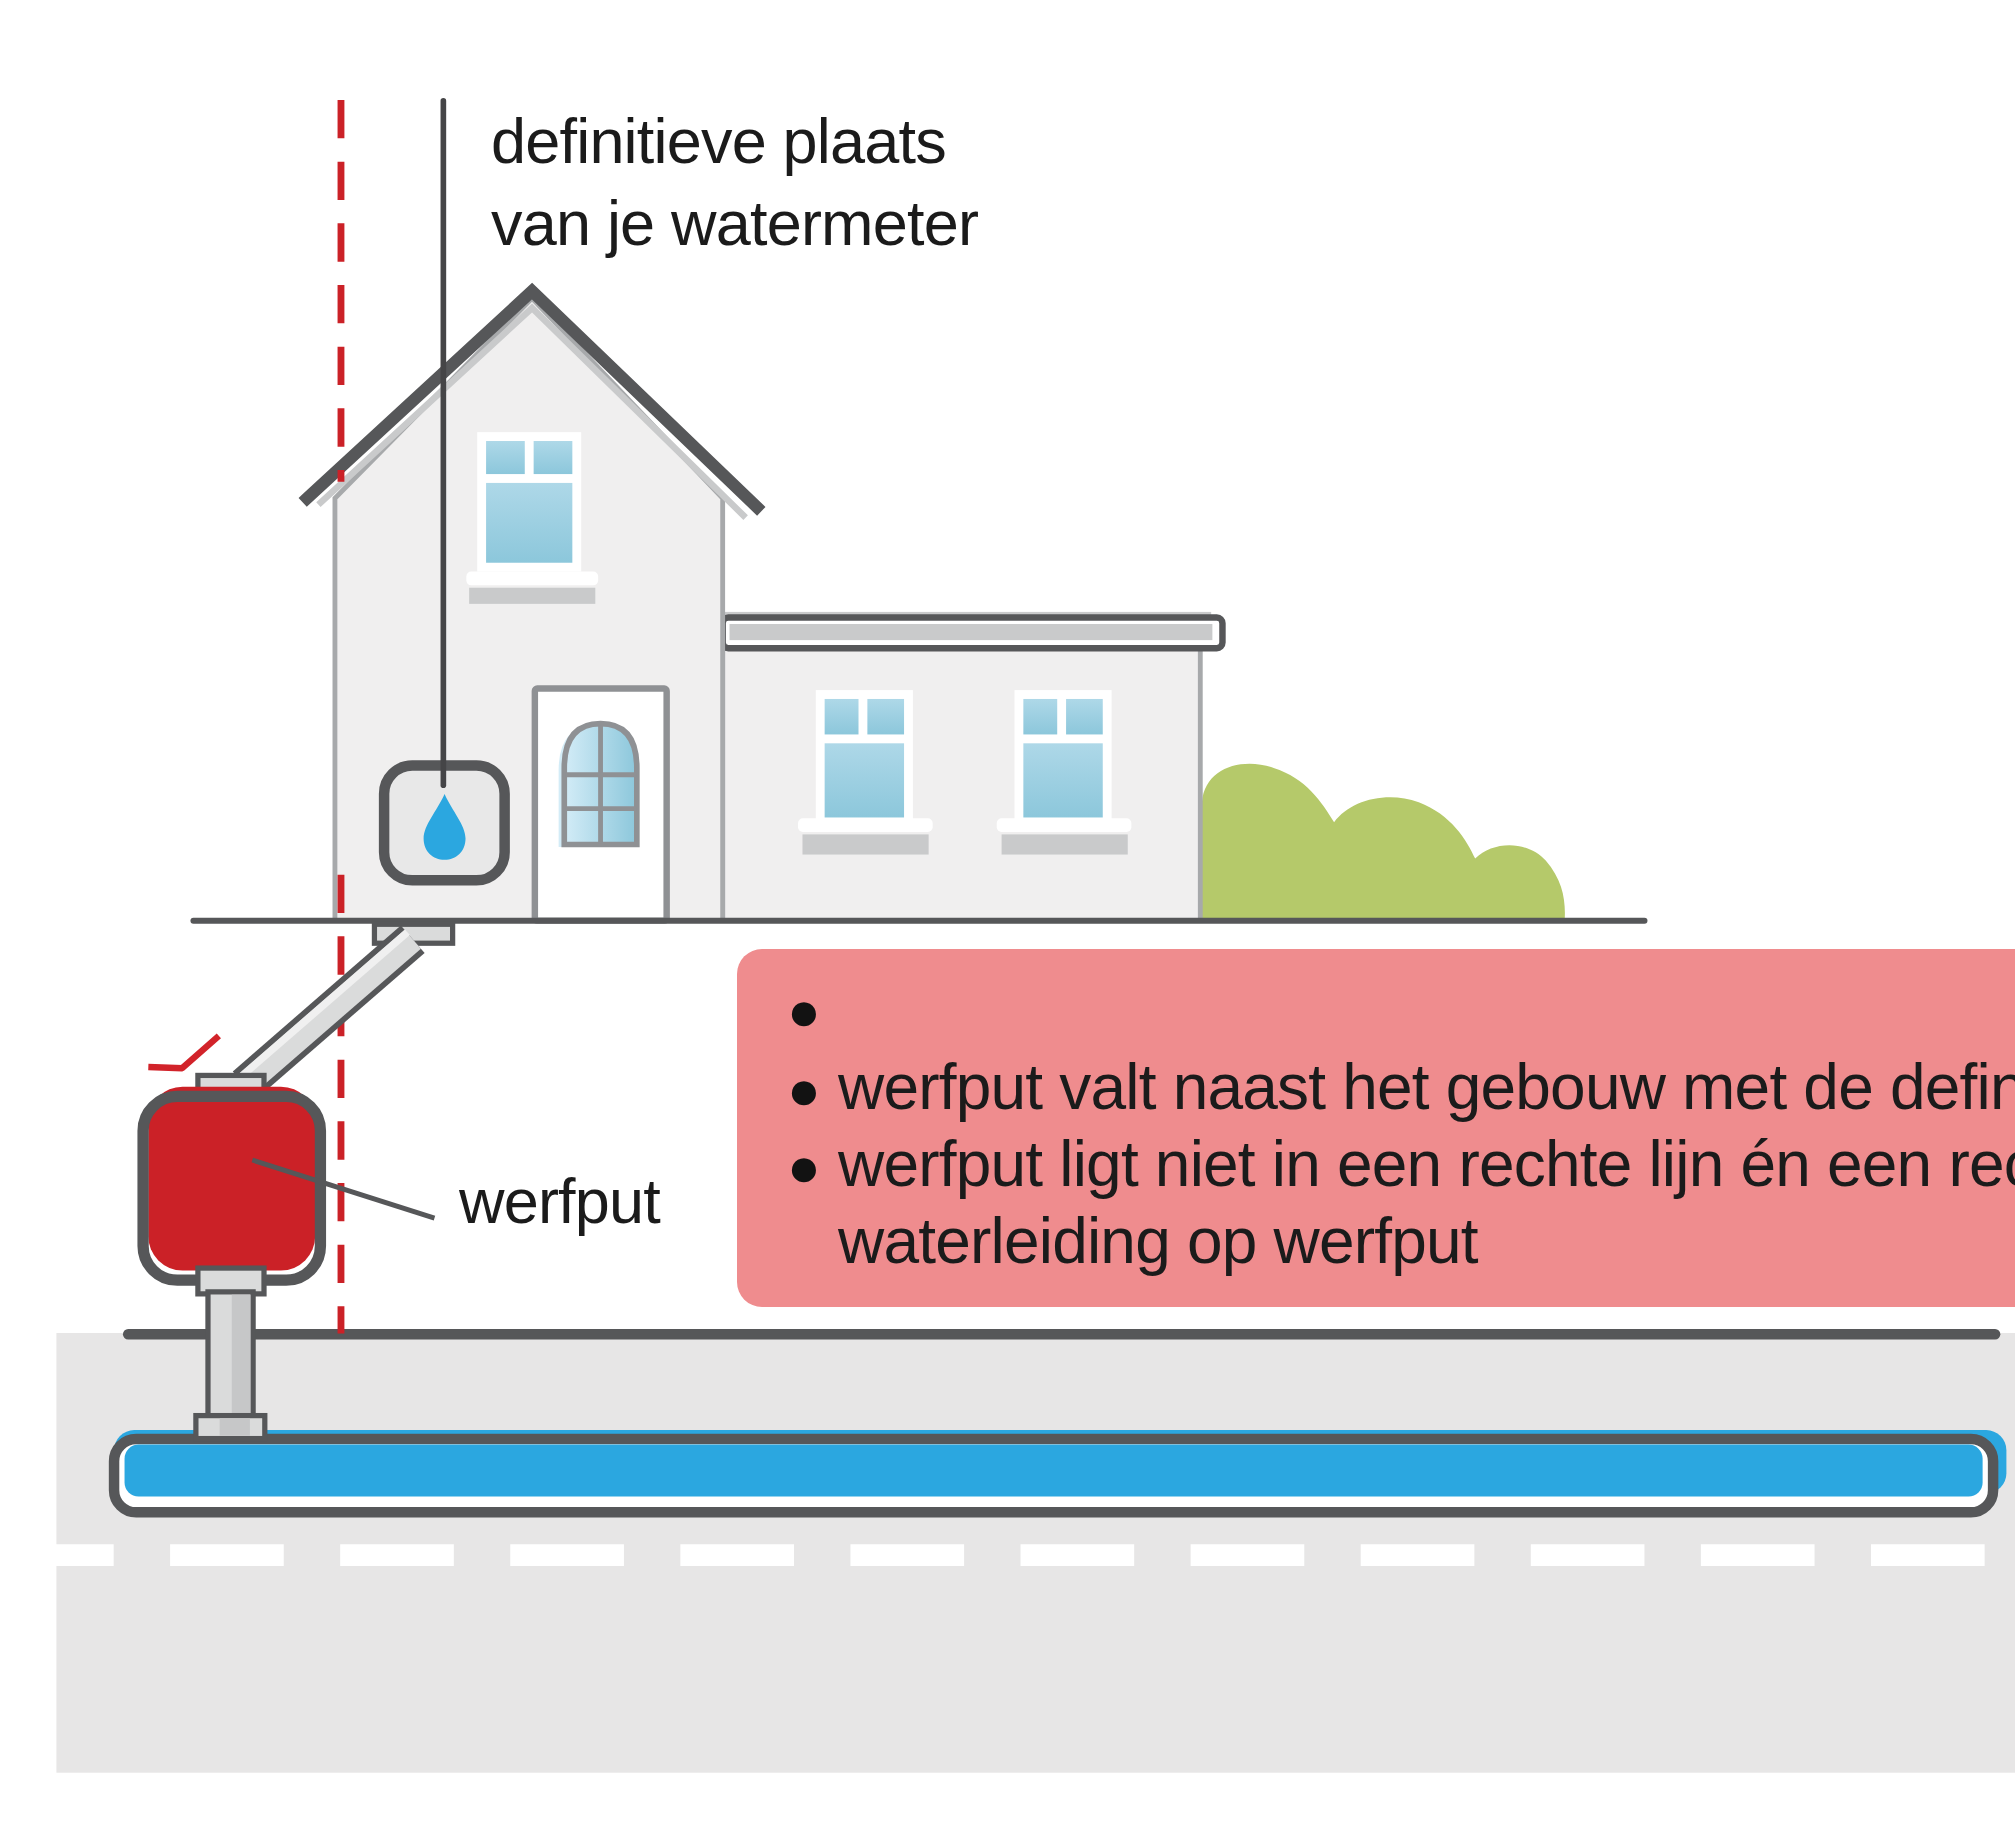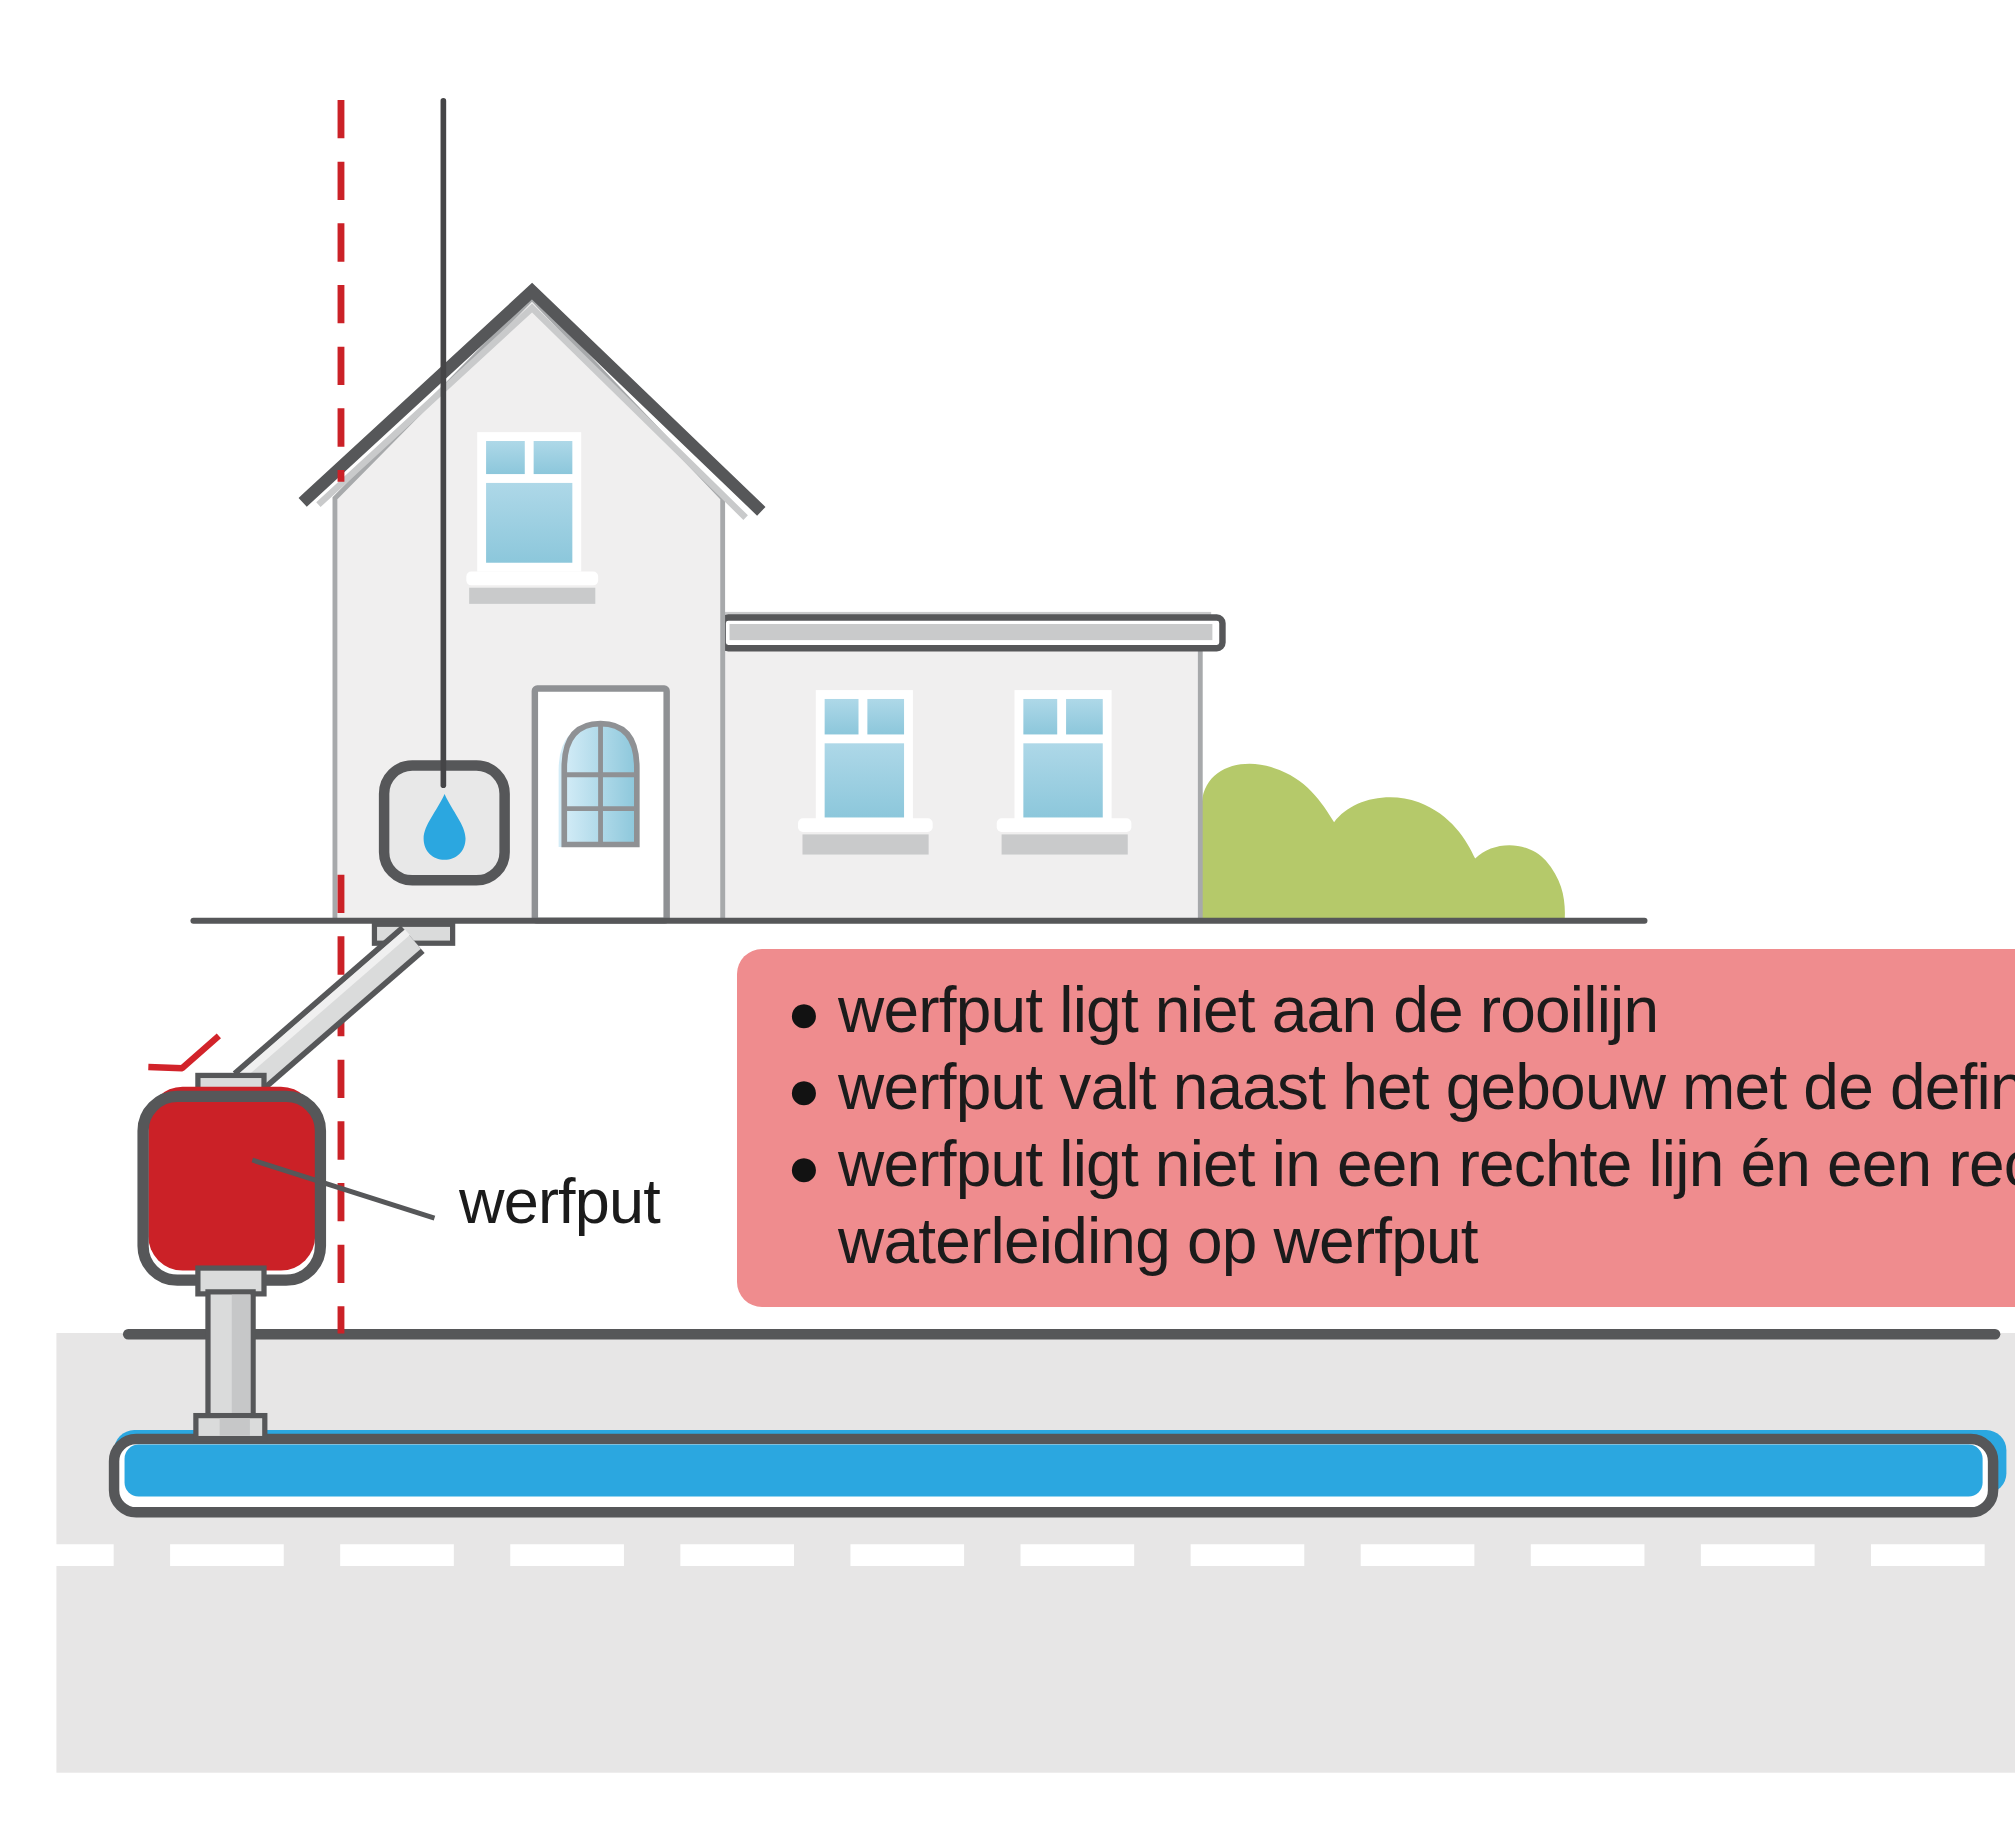--- a/index.html
+++ b/index.html
@@ -179,25 +179,28 @@
 
     <line x1="626" y1="2878" x2="1078" y2="3022" class="sk-outline" stroke-width="12"></line>
 
     <g>
       <circle cx="6260" cy="646" r="392" class="f-white sk-black" stroke-width="34"></circle>
       <line x1="6082" y1="468" x2="6438" y2="824" class="sk-redbright" stroke-width="96"></line>
       <line x1="6438" y1="468" x2="6082" y2="824" class="sk-redbright" stroke-width="96"></line>
     </g>
   </svg>
 
+  <div id="meter-label" class="lbl">
+    <div>definitieve plaats</div>
+    <div>van je watermeter</div>
+  </div>
 
   <div id="warning-box">
     <div class="wline">
       <span class="wdot">●</span>
-      <span>werfput ligt niet aan de rooilijn</span>
     </div>
     <div class="wline">
       <span class="wdot">●</span>
       <span>werfput valt naast het gebouw met de definitieve watermeter</span>
     </div>
     <div class="wline">
       <span class="wdot">●</span>
       <span>werfput ligt niet in een rechte lijn én een rechte hoek op de</span>
     </div>
     <div class="wline">

